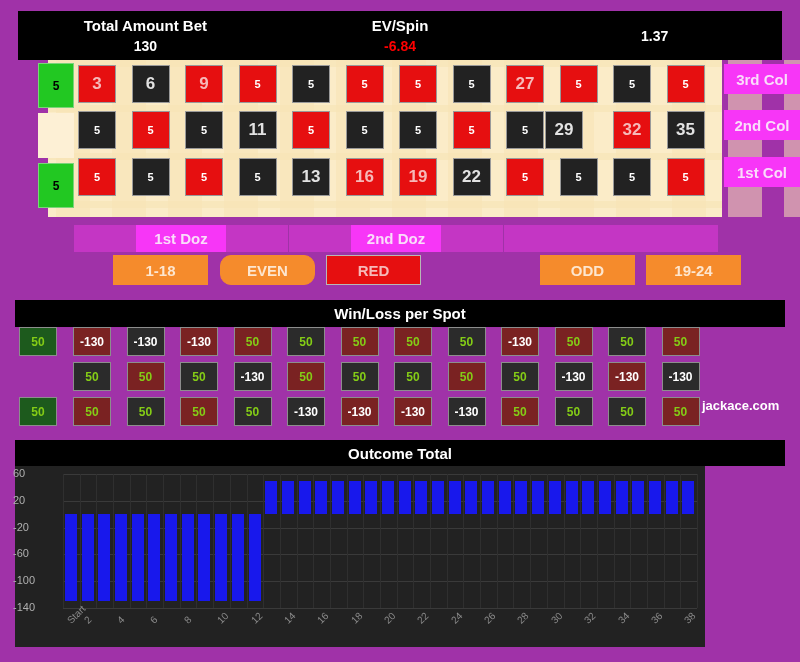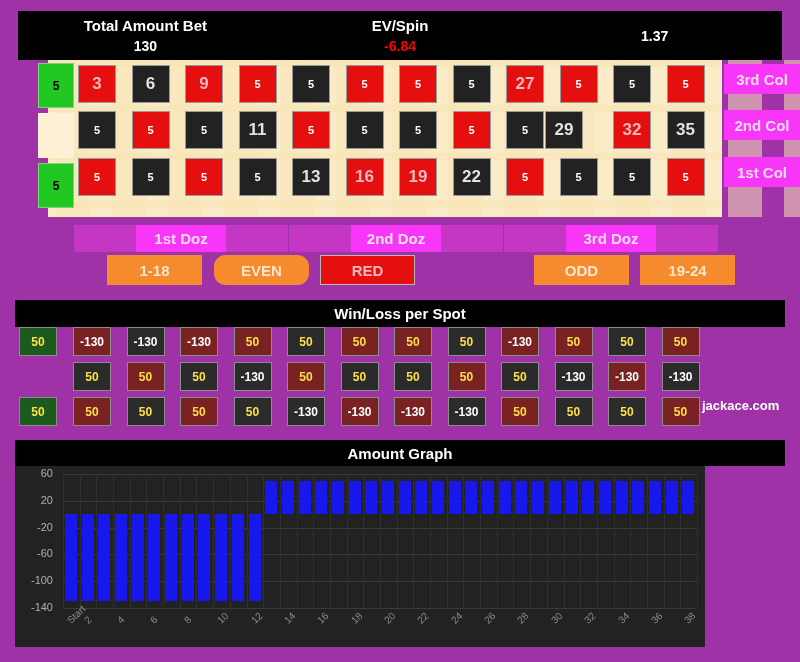--- a/index.html
+++ b/index.html
@@ -81,21 +81,21 @@
   .doz-bg {
     position: absolute; top: 0; height: 27px; background: #c436c4;
   }
   .doz-chip {
     position: absolute; top: 0; height: 27px;
     background: #f736f7;
     display: flex; align-items: center; justify-content: center;
     color: #fadcfa; font-size: 15px; font-weight: bold;
   }
 
-  .out-row { position: absolute; left: 74px; top: 255px; width: 650px; height: 30px; }
+  .out-row { position: absolute; left: 80px; top: 255px; width: 650px; height: 30px; }
   .out-btn {
     position: absolute; top: 0; height: 30px;
     display: flex; align-items: center; justify-content: center;
     font-size: 15px; font-weight: bold;
     border: 1px solid #b7b7b7;
   }
   .out-btn.orange { background: #f58b2c; color: #fde6cf; border-color: #f58b2c; }
   .out-btn.red    { background: #e60f10; color: #f6b9b9; }
   .out-btn.black  { background: #222222; color: #e2e2e2; }
 
@@ -109,21 +109,21 @@
   .wl-area { position: absolute; left: 15px; top: 327px; width: 770px; height: 100px; }
   .wl-cell {
     position: absolute; width: 38px; height: 29px;
     display: flex; align-items: center; justify-content: center;
     font-size: 12px; font-weight: bold;
     border: 1px solid #8d8d8d;
   }
   .wl-cell.dred   { background: #7a2222; }
   .wl-cell.dgray  { background: #2b2b2b; }
   .wl-cell.dgreen { background: #1d5a1d; }
-  .wl-cell.win    { color: #fde047; }
+  .wl-cell.win    { color: #84cc16; }
   .wl-cell.loss   { color: #ffffff; }
   .watermark {
     position: absolute; left: 702px; top: 398px;
     color: #ffffff; font-size: 13px; font-weight: bold;
   }
 
   
   .graph-title {
     position: absolute; left: 15px; top: 440px;
     width: 770px; height: 26px; background: #000;
@@ -142,21 +142,21 @@
   .gridline-h {
     position: absolute; left: 0; width: 634px; height: 1px;
     background: #3a3a3a;
   }
   .gridline-v {
     position: absolute; top: 0; width: 1px; height: 134px;
     background: #2f2f2f;
   }
   .ytick {
     position: absolute; right: 644px; width: 40px;
-    text-align: right; color: #b0b0b0; font-size: 11px;
+    text-align: left; color: #b0b0b0; font-size: 11px;
     transform: translateY(-7px);
   }
   .bar { position: absolute; background: #1818ec; width: 12px; }
   .xtick {
     position: absolute; color: #8a8a8a; font-size: 10px;
     transform: rotate(-45deg); transform-origin: left top;
     white-space: nowrap;
   }
 </style>
 </head>
@@ -319,21 +319,20 @@
       <div class="col-label" style="top: 97px;">1st Col</div>
     </div>
 </div>
 
 <div class="doz-row" id="doz-row">
     <div class="doz-bg" style="left: 0px; width: 214px;"></div>
     <div class="doz-chip" style="left: 62px; width: 90px;">1st Doz</div>
     <div class="doz-bg" style="left: 215px; width: 214px;"></div>
     <div class="doz-chip" style="left: 277px; width: 90px;">2nd Doz</div>
     <div class="doz-bg" style="left: 430px; width: 214px;"></div>
-    <div class="doz-chip" style="left: 492px; width: 90px;">3rd Doz</div>
   </div>
 
 <div class="out-row" id="out-row">
     <div class="out-btn orange" style="left: 33px; width: 95px;">1-18</div>
     <div class="out-btn orange" style="left: 140px; width: 95px; border-radius: 11px;">EVEN</div>
     <div class="out-btn red" style="left: 246px; width: 95px;">RED</div>
     <div class="out-btn orange" style="left: 460px; width: 95px;">ODD</div>
     <div class="out-btn orange" style="left: 566px; width: 95px;">19-24</div>
   </div>
 
@@ -373,21 +372,21 @@
     <div class="wl-cell dred loss" style="left: 325.5px; top: 70px;">-130</div>
     <div class="wl-cell dred loss" style="left: 379px; top: 70px;">-130</div>
     <div class="wl-cell dgray loss" style="left: 432.5px; top: 70px;">-130</div>
     <div class="wl-cell dred win" style="left: 486px; top: 70px;">50</div>
     <div class="wl-cell dgray win" style="left: 539.5px; top: 70px;">50</div>
     <div class="wl-cell dgray win" style="left: 593px; top: 70px;">50</div>
     <div class="wl-cell dred win" style="left: 646.5px; top: 70px;">50</div>
   </div>
 <div class="watermark">jackace.com</div>
 
-<div class="graph-title">Amount Graph</div>
+<div class="graph-title">Outcome Total</div>
 <div class="graph-box">
   <div class="plot" id="plot">
       <div class="gridline-h" style="top: 0px;"></div>
       <div class="ytick" style="top: 0px;">60</div>
       <div class="gridline-h" style="top: 26.8px;"></div>
       <div class="ytick" style="top: 26.8px;">20</div>
       <div class="gridline-h" style="top: 53.6px;"></div>
       <div class="ytick" style="top: 53.6px;">-20</div>
       <div class="gridline-h" style="top: 80.4px;"></div>
       <div class="ytick" style="top: 80.4px;">-60</div>

